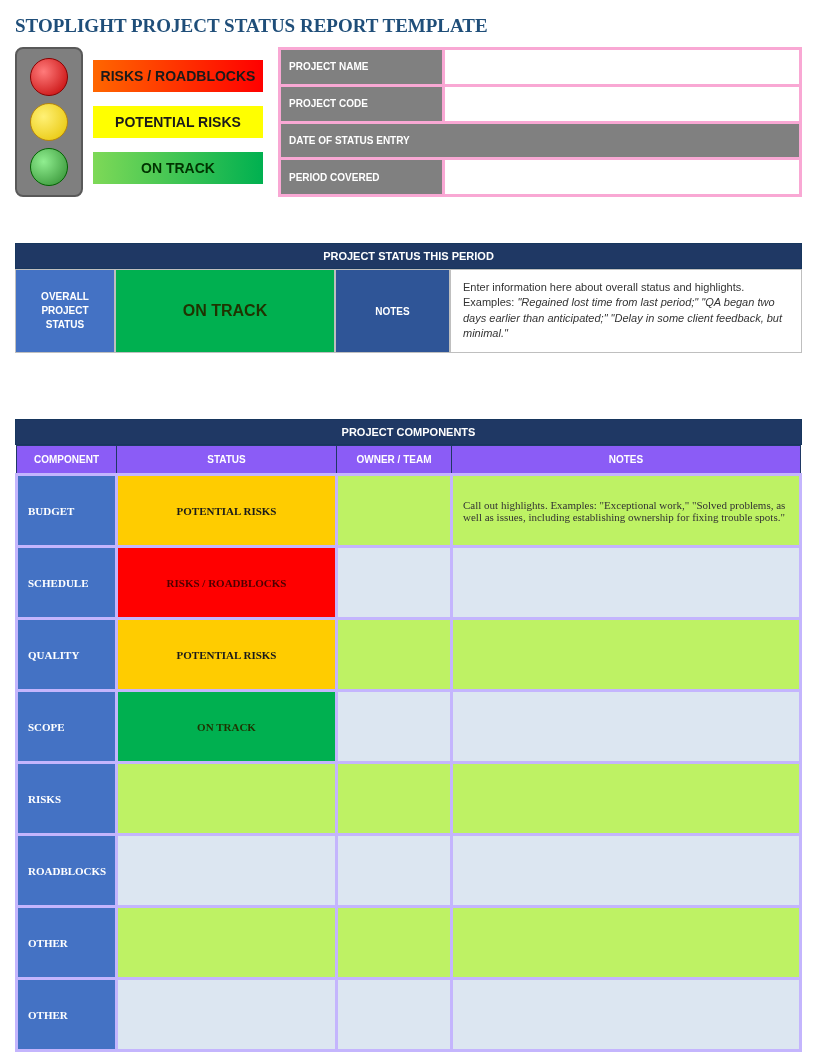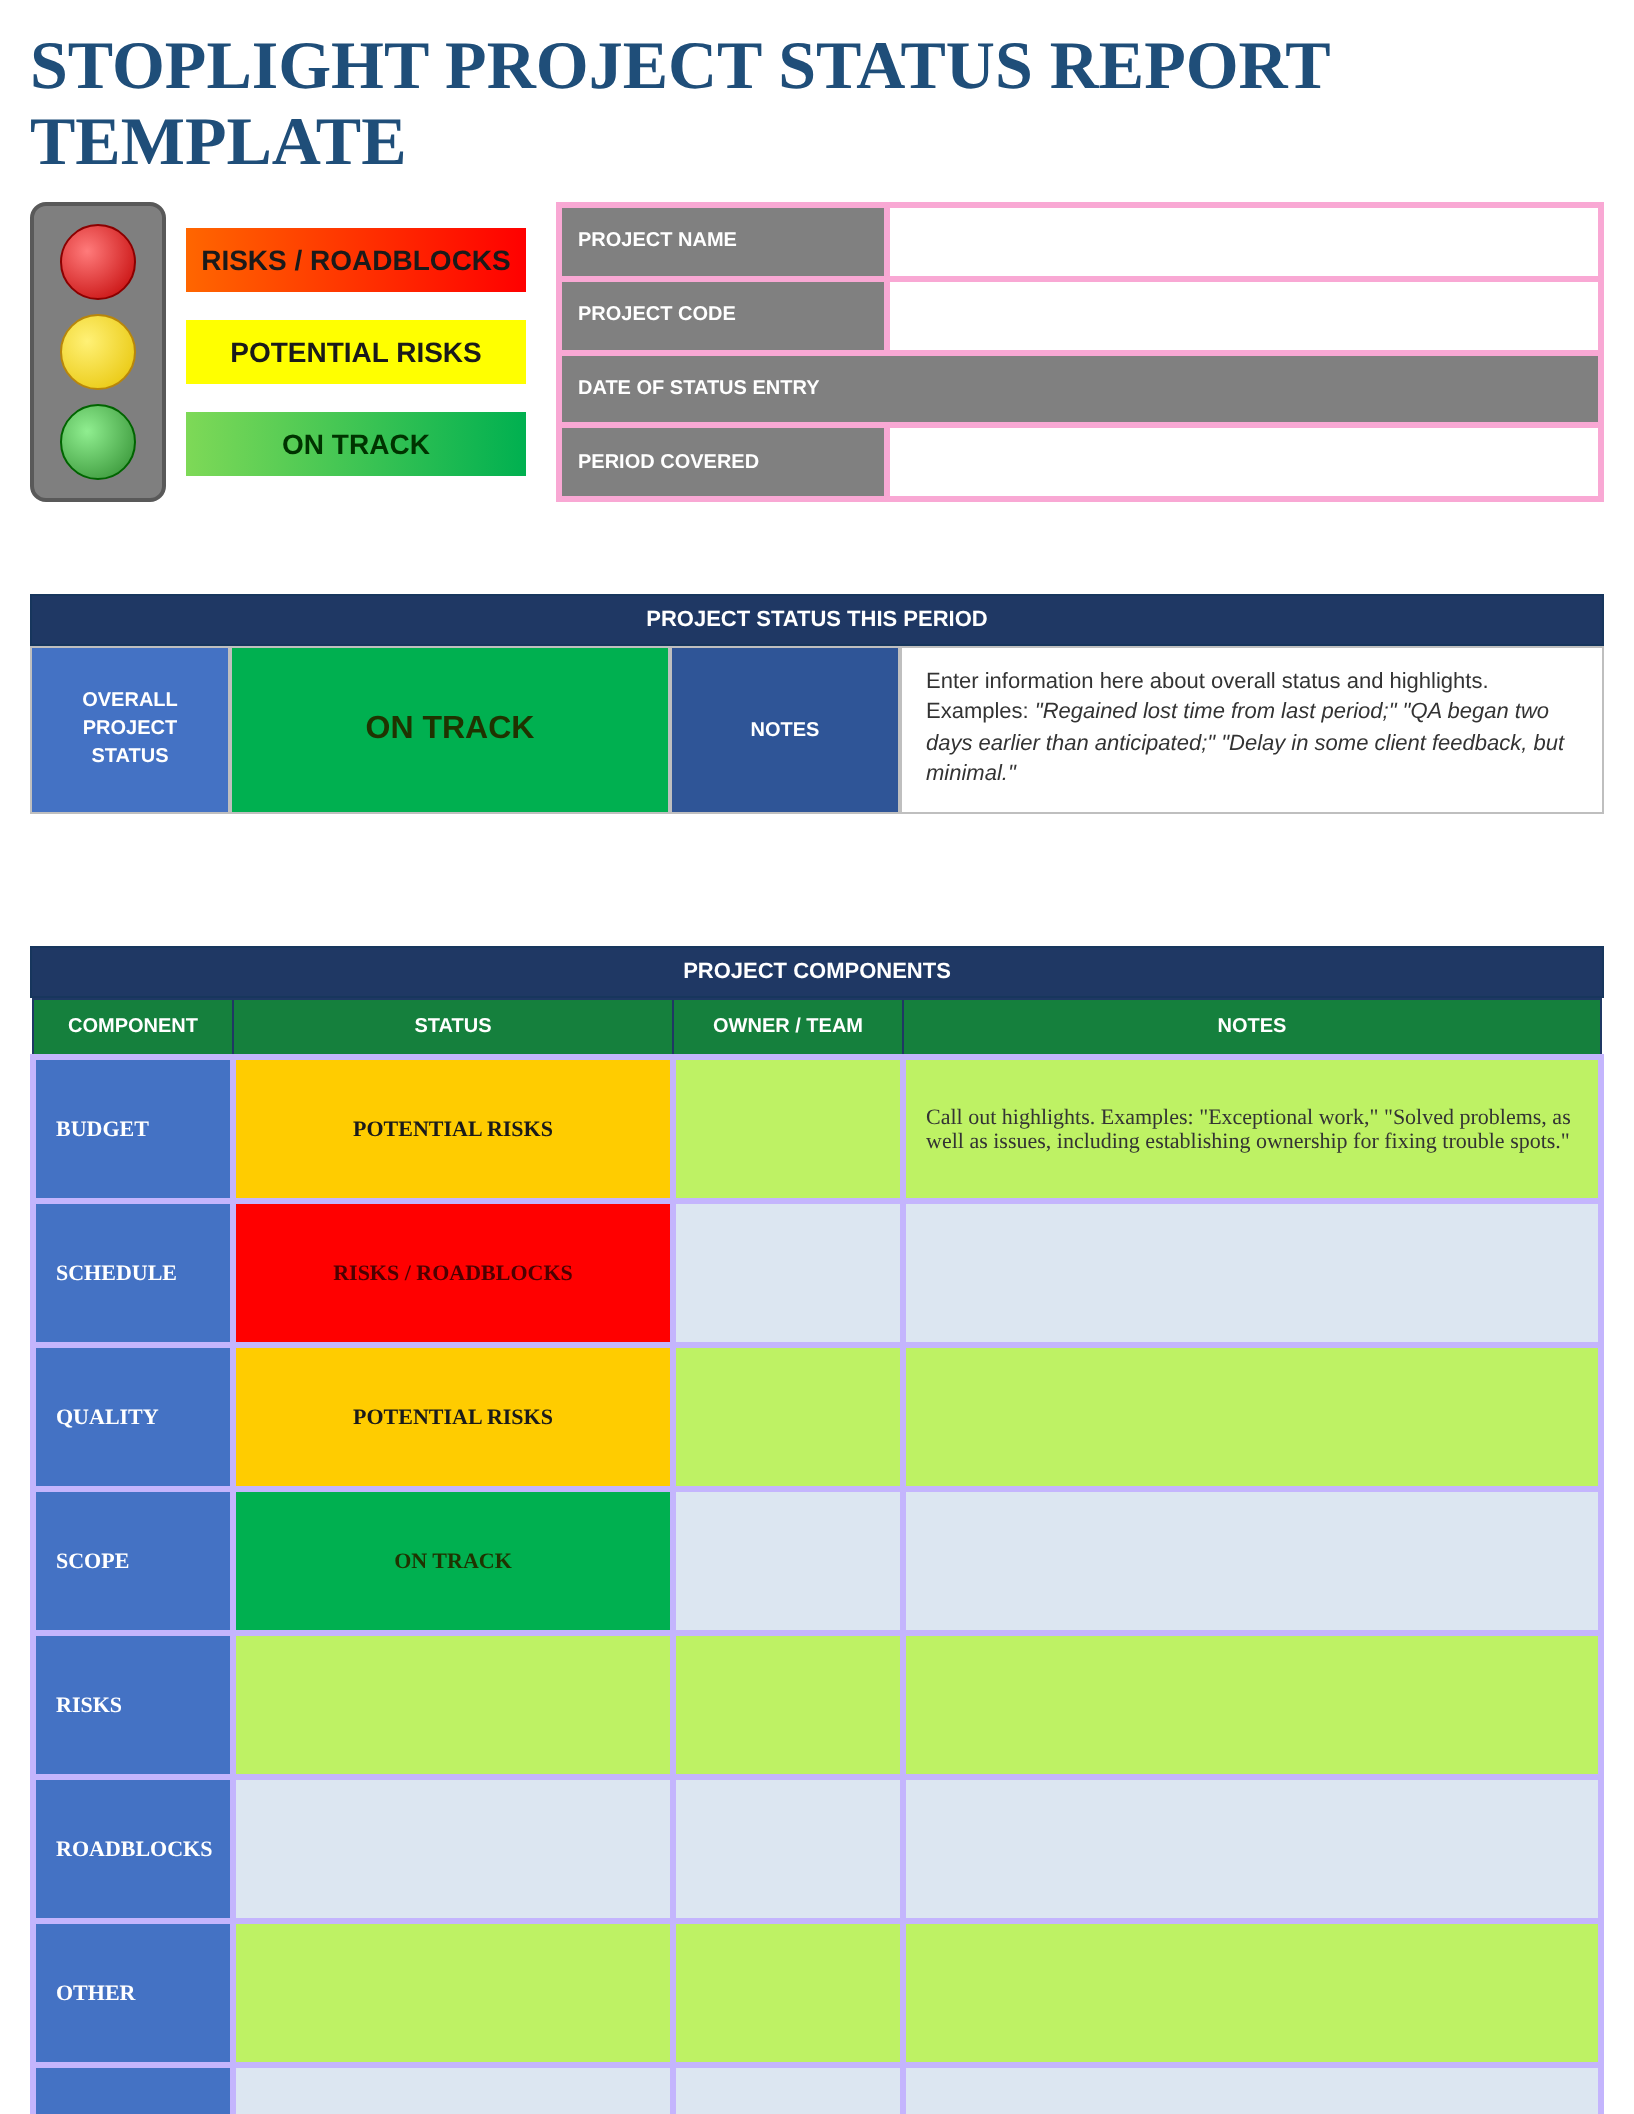--- a/index.html
+++ b/index.html
@@ -4,21 +4,21 @@
 <style>
   body {
     margin: 0;
     padding: 15px;
     font-family: 'Times New Roman', serif;
     background: #fff;
     width: 817px;
     box-sizing: border-box;
   }
   .page-title {
-    font-size: 34px;
+    font-size: 19px;
     font-weight: bold;
     color: #1f4e79;
     margin: 0 0 10px 0;
   }
   .top-section {
     display: flex;
     gap: 15px;
     margin-bottom: 20px;
   }
   .legend-area {
@@ -98,21 +98,21 @@
     font-family: Arial, sans-serif;
   }
   .cell-label-dark { background: #4472c4; color: #fff; font-size: 10px; font-weight: bold; text-align: center; line-height: 1.4; }
   .cell-status-green { background: #00b050; color: #1f3300; font-size: 16px; font-weight: bold; font-family: 'Times New Roman', serif; }
   .cell-notes-label { background: #2f5597; color: #fff; font-size: 10px; font-weight: bold; }
   .cell-notes-body { background: #fff; color: #333; font-size: 11px; font-family: 'Times New Roman', serif; text-align: left; justify-content: flex-start !important; align-items: flex-start !important; padding: 10px 12px !important; line-height: 1.4; }
   .cell-notes-body .hint { font-style: italic; }
   .cell-notes-body .lead { font-style: normal; }
   .comp-table { border-collapse: collapse; width: 100%; table-layout: fixed; }
   .comp-table th {
-    background: #15803d;
+    background: #8b5cf6;
     color: #fff;
     font-size: 10px;
     font-weight: bold;
     padding: 8px 4px;
     border: 1px solid #1f3864;
     font-family: Arial, sans-serif;
   }
   .comp-table td {
     border: 3px solid #c4b5fd;
     height: 72px;

